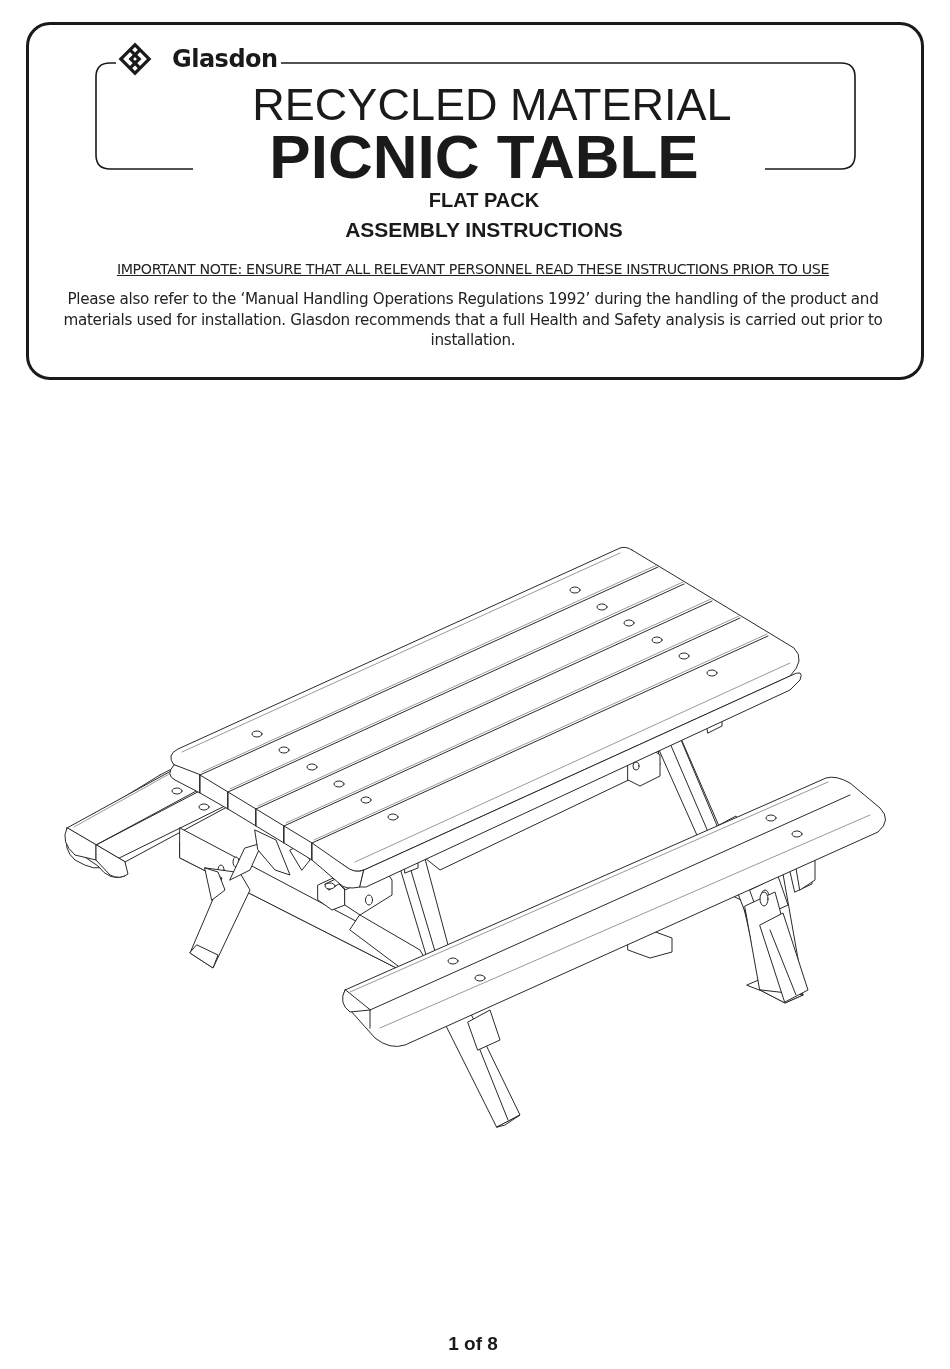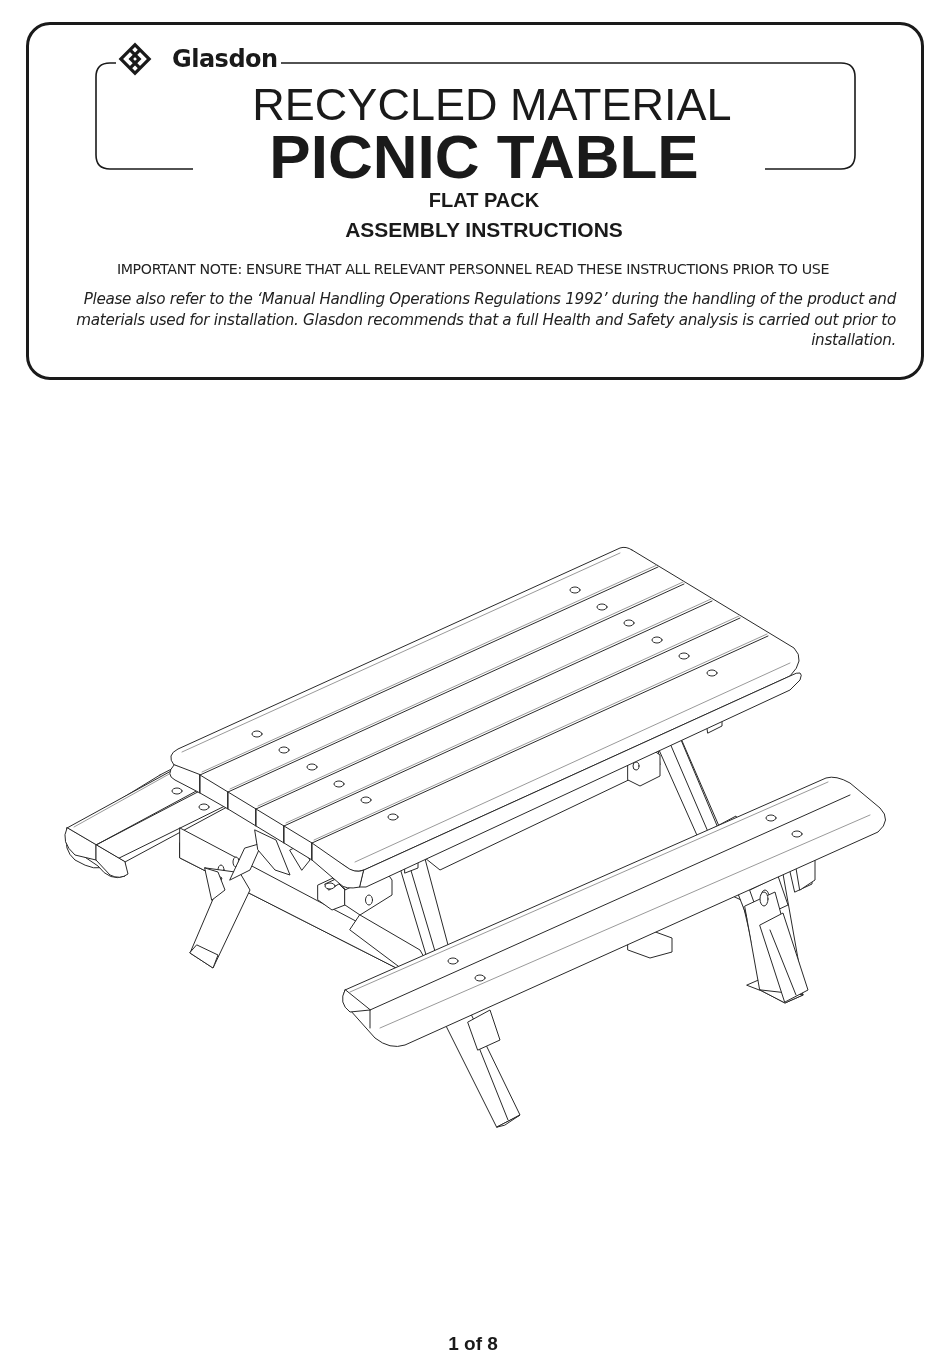--- a/index.html
+++ b/index.html
@@ -5,22 +5,22 @@
   html, body { margin: 0; padding: 0; background: #ffffff; }
   body { width: 950px; height: 1369px; position: relative; overflow: hidden; font-family: "Liberation Sans", sans-serif; color: #1a1a1a; }
   .outer-box { position: absolute; left: 26px; top: 22px; width: 892px; height: 352px; border: 3px solid #1a1a1a; border-radius: 24px; box-sizing: content-box; }
   .frame-svg { position: absolute; left: 0; top: 0; }
   .logo { position: absolute; left: 116px; top: 42px; display: flex; align-items: center; background: #fff; padding: 0 3px 0 2px; }
   .logo-text { font-family: "DejaVu Sans", sans-serif; font-weight: bold; font-size: 24px; letter-spacing: -0.5px; margin-left: 20px; color: #1a1a1a; }
   .title-1 { position: absolute; left: 0; width: 912px; top: 80px; text-align: center; font-weight: normal; font-size: 45px; letter-spacing: 0px; line-height: 50px; margin-left: 36px; }
   .title-2 { position: absolute; left: 0; width: 968px; top: 123px; text-align: center; font-weight: bold; font-size: 62px; line-height: 68px; }
   .title-3 { position: absolute; left: 0; width: 968px; top: 188px; text-align: center; font-weight: bold; font-size: 20px; line-height: 24px; }
   .title-4 { position: absolute; left: 0; width: 968px; top: 218px; text-align: center; font-weight: bold; font-size: 21px; line-height: 24px; }
-  .note { position: absolute; left: 0; width: 946px; top: 259px; text-align: center; font-family: "DejaVu Sans", sans-serif; font-size: 14.2px; letter-spacing: -0.35px; line-height: 20px; color: #222; }
-  .body-text { position: absolute; left: 50px; width: 846px; top: 289px; text-align: right; font-family: "DejaVu Sans", sans-serif; font-size: 15.2px; letter-spacing: -0.3px; line-height: 20.5px; color: #222; font-style: italic; }
+  .note { position: absolute; left: 0; width: 946px; top: 259px; text-align: center; font-family: "DejaVu Sans", sans-serif; font-size: 14.2px; letter-spacing: -0.35px; line-height: 20px; color: #222; text-decoration: underline; }
+  .body-text { position: absolute; left: 50px; width: 846px; top: 289px; text-align: center; font-family: "DejaVu Sans", sans-serif; font-size: 15.2px; letter-spacing: -0.3px; line-height: 20.5px; color: #222; }
   .drawing { position: absolute; left: 0; top: 0; }
   .page-number { position: absolute; left: 0; width: 946px; top: 1333px; text-align: center; font-weight: bold; font-size: 19px; }
 </style>
 </head>
 <body>
 
 <div class="outer-box"></div>
 
 <svg class="frame-svg" width="950" height="400">
   <path d="M118 63 L110 63 Q96 63 96 77 L96 155 Q96 169 110 169 L193 169" fill="none" stroke="#1a1a1a" stroke-width="1.6"></path>

